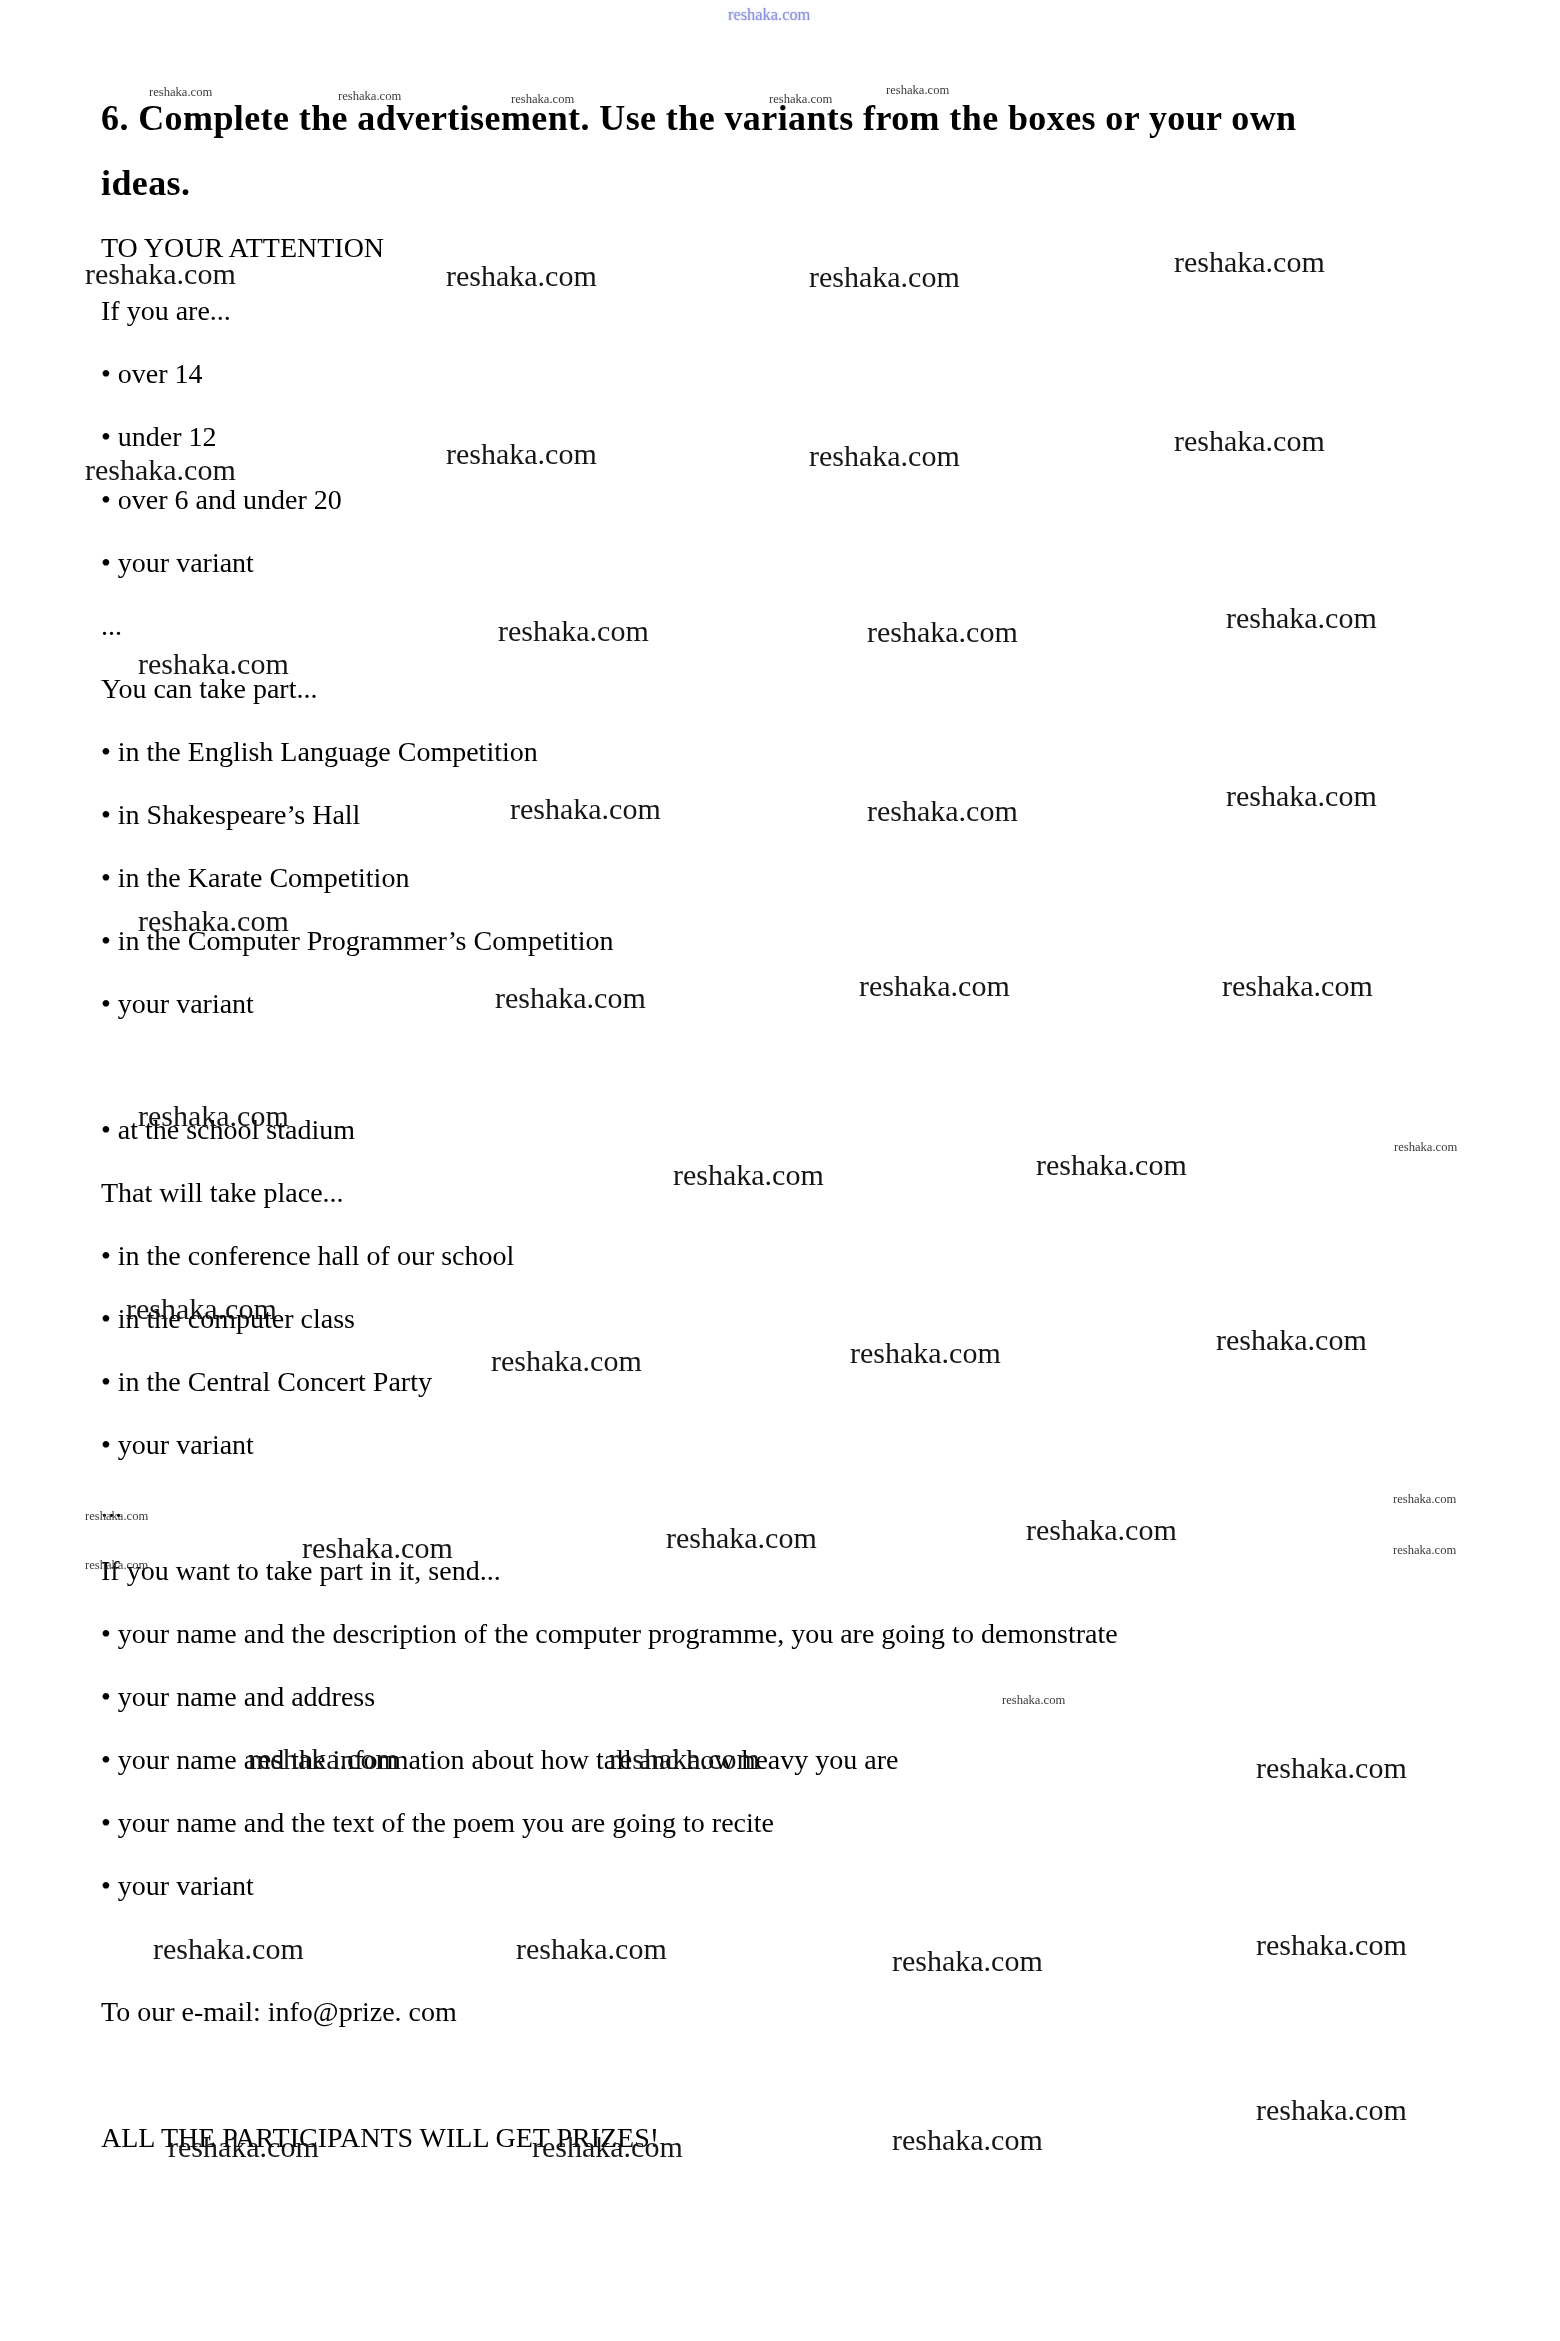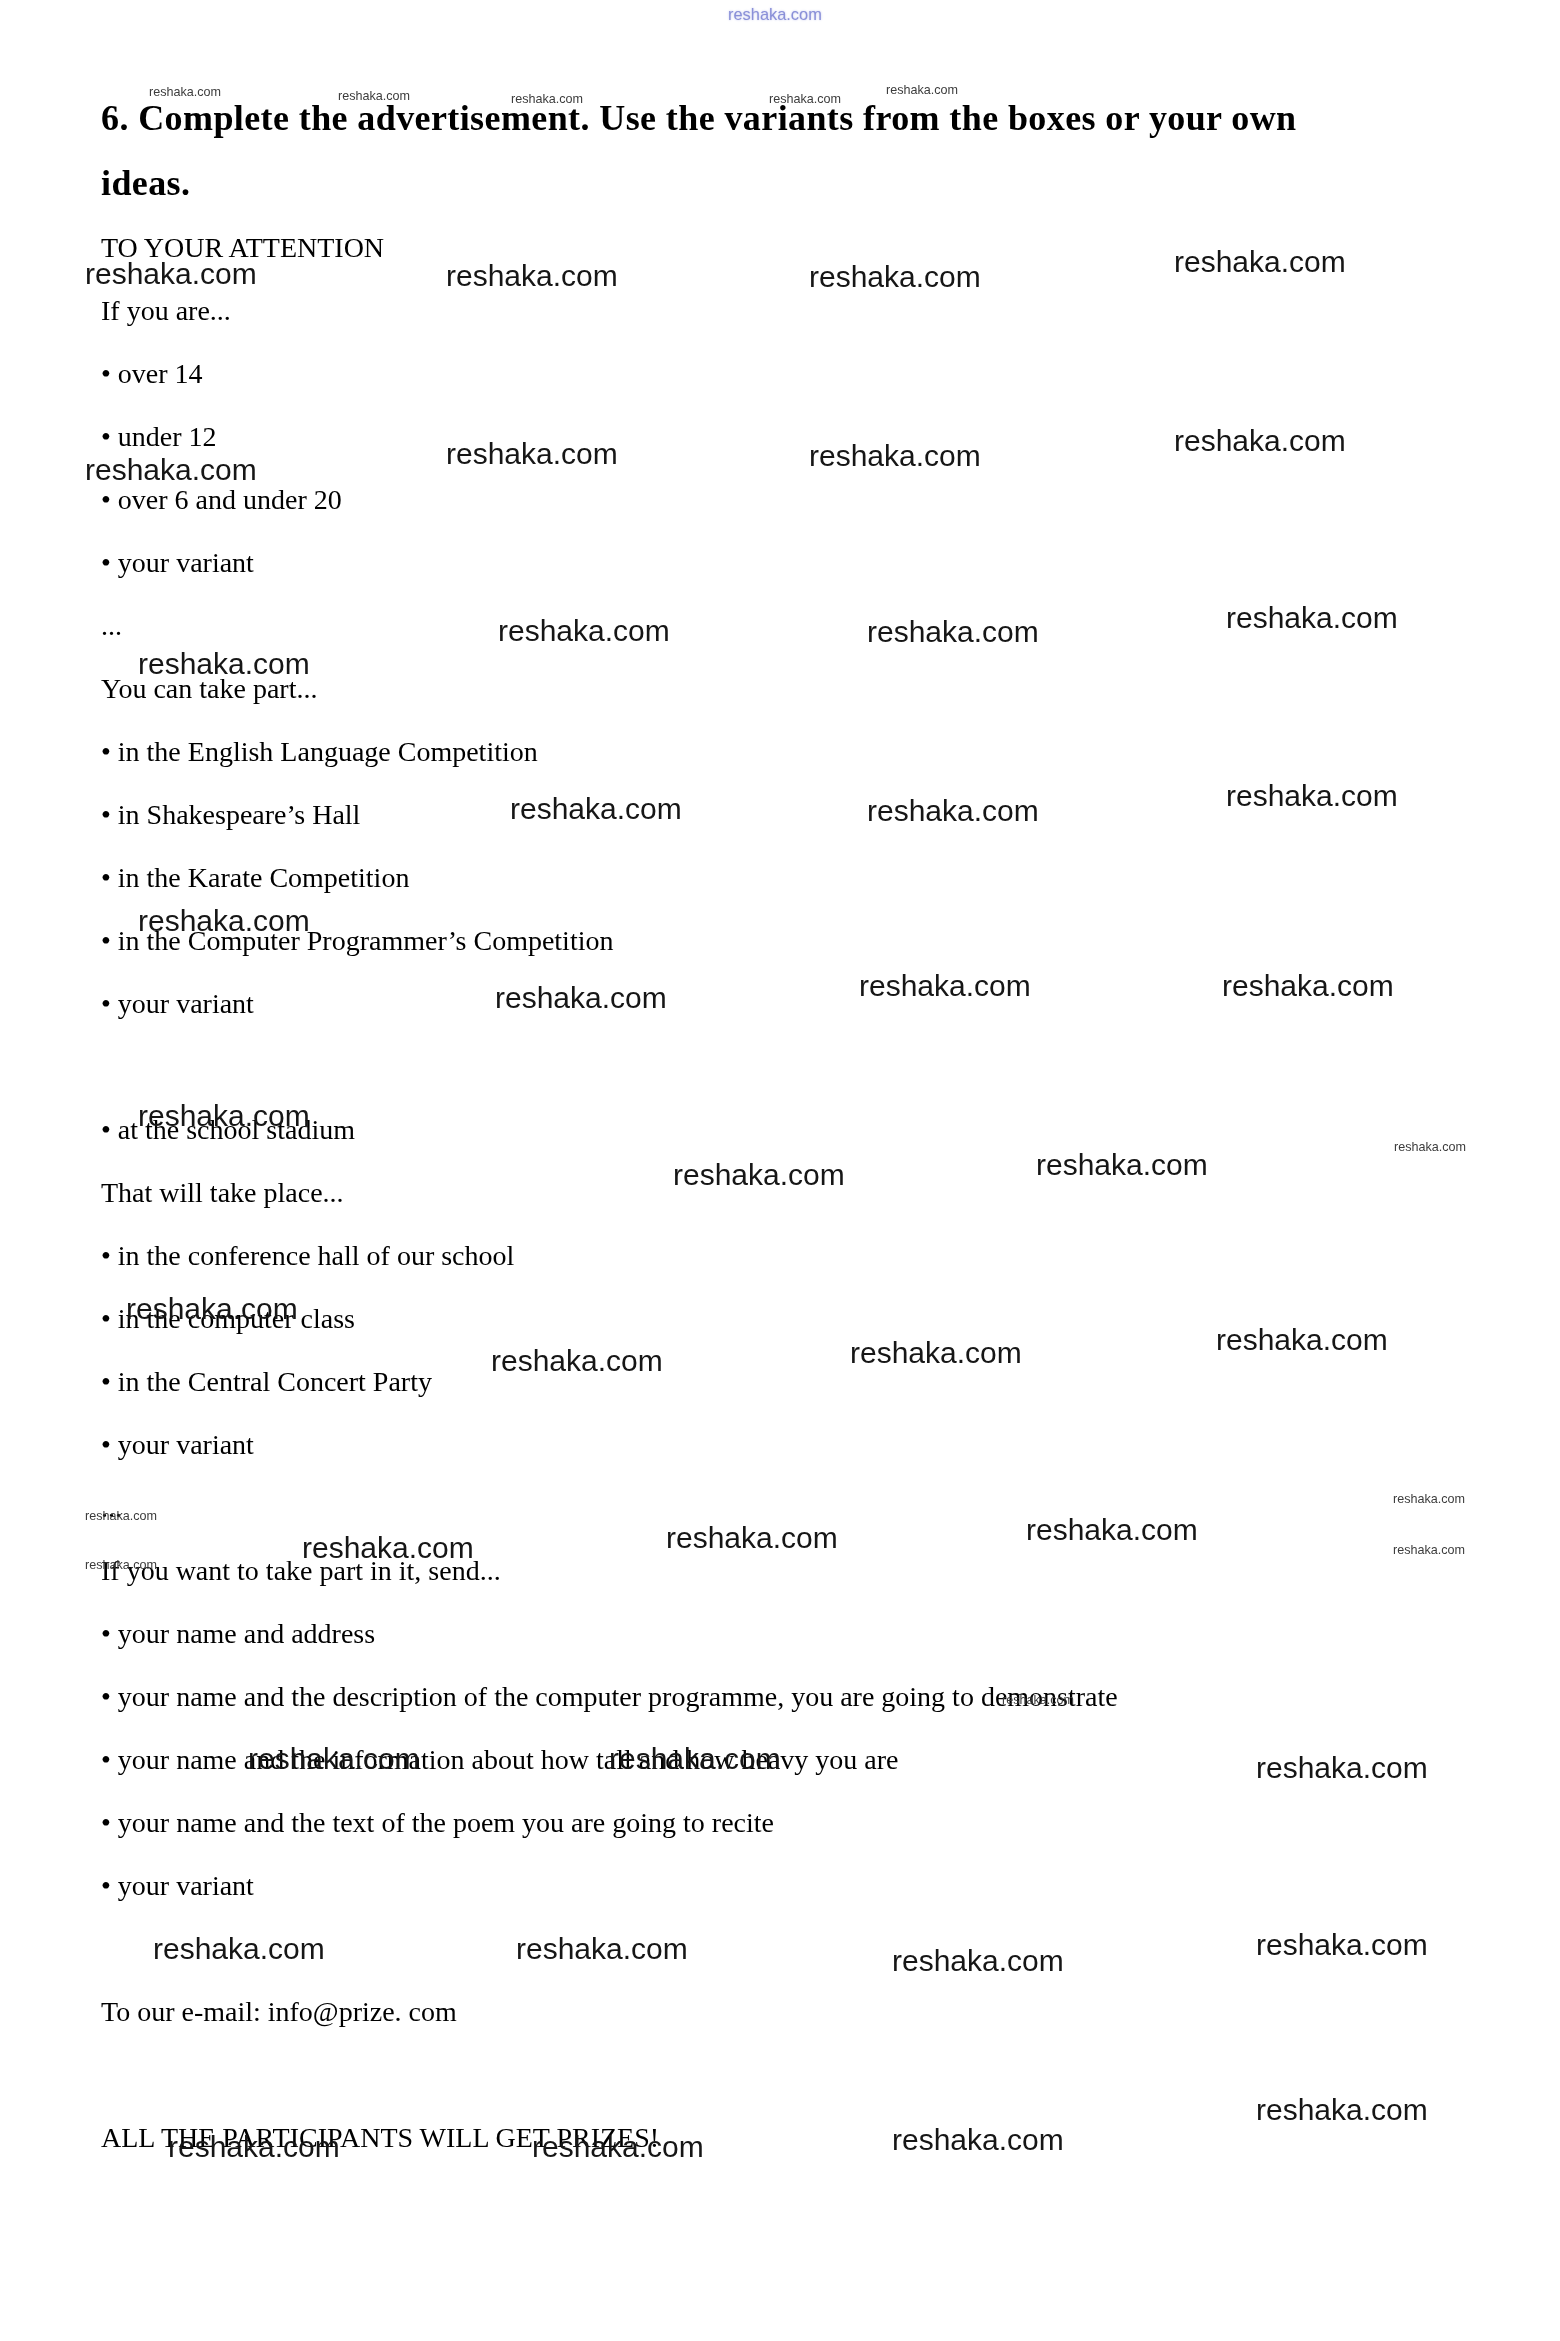--- a/index.html
+++ b/index.html
@@ -27,21 +27,21 @@
   }
   .body-text { margin-top: 0; }
   .line {
     font-size: 28px;
     line-height: 63px;
   }
   .spacer { height: 63px; }
   
   .wm {
     position: absolute;
-    font-family: Liberation Sans, sans-serif;
+    font-family: Liberation Serif, serif;
     white-space: nowrap;
     pointer-events: none;
     text-align: center;
   }
   .wm-lg { font-size: 30px; color: #161616; }
   .wm-sm { font-size: 12.6px; color: #3c3c3c; }
   .wm-blue { font-size: 16.4px; color: #8a90d8; text-shadow: 0 0 2.2px #b9bde8; }
 </style>
 </head>
 <body>
@@ -75,22 +75,22 @@
 
       <div class="line">• at the school stadium</div>
       <div class="line">That will take place...</div>
       <div class="line">• in the conference hall of our school</div>
       <div class="line">• in the computer class</div>
       <div class="line">• in the Central Concert Party</div>
       <div class="line">• your variant</div>
       <div class="line">...</div>
 
       <div class="line">If you want to take part in it, send...</div>
+      <div class="line">• your name and the description of the computer programme, you are going to demonstrate</div>
       <div class="line">• your name and address</div>
-      <div class="line">• your name and the description of the computer programme, you are going to demonstrate</div>
       <div class="line">• your name and the information about how tall and how heavy you are</div>
       <div class="line">• your name and the text of the poem you are going to recite</div>
       <div class="line">• your variant</div>
 
       <div class="spacer"></div>
 
       <div class="line">To our e-mail: info@prize. com</div>
 
       <div class="spacer"></div>
 

